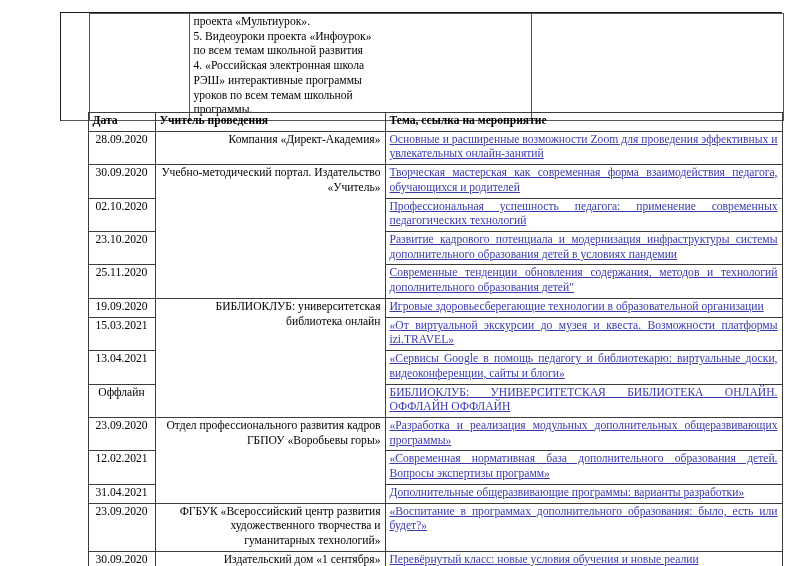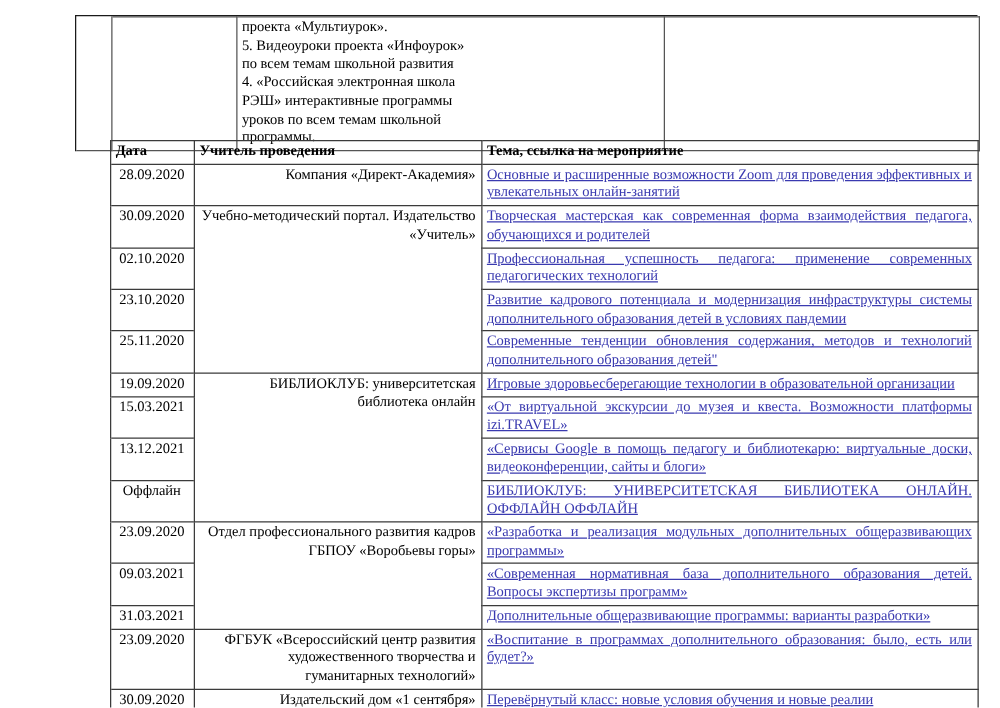--- a/index.html
+++ b/index.html
@@ -210,21 +210,21 @@
         <tr>
           <td class="nolines"></td>
           <td class="date">15.03.2021</td>
           <td class="topic justified">
             <span class="lnk">«От виртуальной экскурсии до музея и квеста. Возможности платформы izi.TRAVEL»</span>
           </td>
         </tr>
 
         <tr>
           <td class="nolines"></td>
-          <td class="date">13.12.2021</td>
+          <td class="date">13.04.2021</td>
           <td class="topic justified">
             <span class="lnk">«Сервисы Google в помощь педагогу и библиотекарю: виртуальные доски, видеоконференции, сайты и блоги»</span>
           </td>
         </tr>
 
         <tr>
           <td class="nolines"></td>
           <td class="date">Оффлайн</td>
           <td class="topic">
             <span class="lnk">БИБЛИОКЛУБ: УНИВЕРСИТЕТСКАЯ БИБЛИОТЕКА ОНЛАЙН. ОФФЛАЙН ОФФЛАЙН</span>
@@ -235,29 +235,29 @@
           <td class="nolines"></td>
           <td class="date">23.09.2020</td>
           <td class="venue" rowspan="3">Отдел профессионального развития кадров ГБПОУ «Воробьевы горы»</td>
           <td class="topic justified">
             <span class="lnk">«Разработка и реализация модульных дополнительных общеразвивающих программы»</span>
           </td>
         </tr>
 
         <tr>
           <td class="nolines"></td>
-          <td class="date">09.03.2021</td>
+          <td class="date">12.02.2021</td>
           <td class="topic justified">
             <span class="lnk">«Современная нормативная база дополнительного образования детей. Вопросы экспертизы программ»</span>
           </td>
         </tr>
 
         <tr>
           <td class="nolines"></td>
-          <td class="date">31.03.2021</td>
+          <td class="date">31.04.2021</td>
           <td class="topic">
             <span class="lnk">Дополнительные общеразвивающие программы: варианты разработки»</span>
           </td>
         </tr>
 
         <tr>
           <td class="nolines"></td>
           <td class="date">23.09.2020</td>
           <td class="venue">ФГБУК «Всероссийский центр развития художественного творчества и гуманитарных технологий»</td>
           <td class="topic justified">

